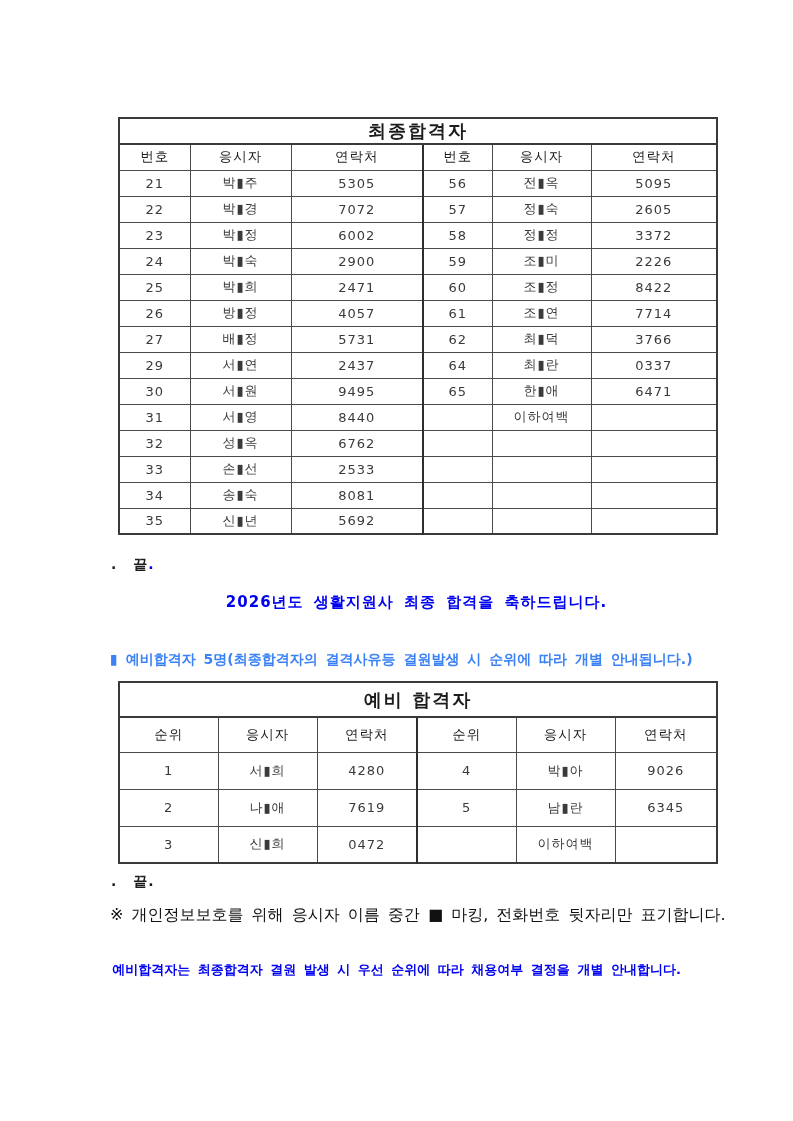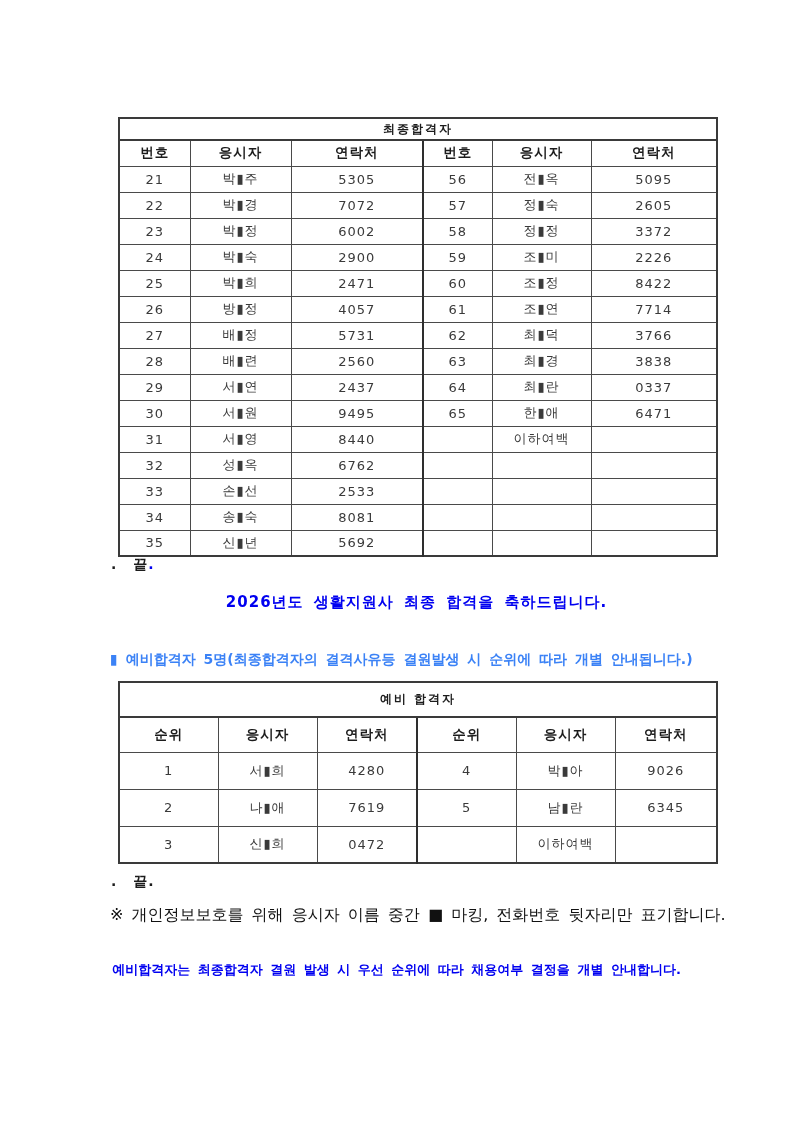--- a/index.html
+++ b/index.html
@@ -24,27 +24,27 @@
     vertical-align:middle;
     font-size:13px;
     padding:0 2px;
     overflow:hidden;
     white-space:nowrap;
     letter-spacing:1px;
   }
   table.doc .title-cell{
     font-weight:bold;
     color:#1c1c1c;
-    font-size:12px;
+    font-size:18px;
     border-bottom:2px solid #3a3a3a;
     letter-spacing:2px;
     border-radius:7px;
   }
   table.doc th{
-    font-weight:bold;
+    font-weight:normal;
     color:#1c1c1c;
     font-size:13.5px;
   }
   table.doc{border:2px solid #3a3a3a;}
   table.doc td.mid,table.doc th.mid{border-left:2.5px solid #2e2e2e;}
   #final-table{left:118px;top:117px;width:598px;}
   #final-table tr.title-row{height:22px;}
   #final-table tr.head-row{height:26px;}
   #final-table tbody tr{height:26px;}
   #reserve-table{left:118px;top:681px;width:598px;padding-left:28px;}
@@ -177,28 +177,20 @@
         </tr>
         <tr>
           <td>27</td>
           <td>배▮정</td>
           <td>5731</td>
           <td class="mid">62</td>
           <td>최▮덕</td>
           <td>3766</td>
         </tr>
         <tr>
-          <td>28</td>
-          <td>배▮련</td>
-          <td>2560</td>
-          <td class="mid">63</td>
-          <td>최▮경</td>
-          <td>3838</td>
-        </tr>
-        <tr>
           <td>29</td>
           <td>서▮연</td>
           <td>2437</td>
           <td class="mid">64</td>
           <td>최▮란</td>
           <td>0337</td>
         </tr>
         <tr>
           <td>30</td>
           <td>서▮원</td>

